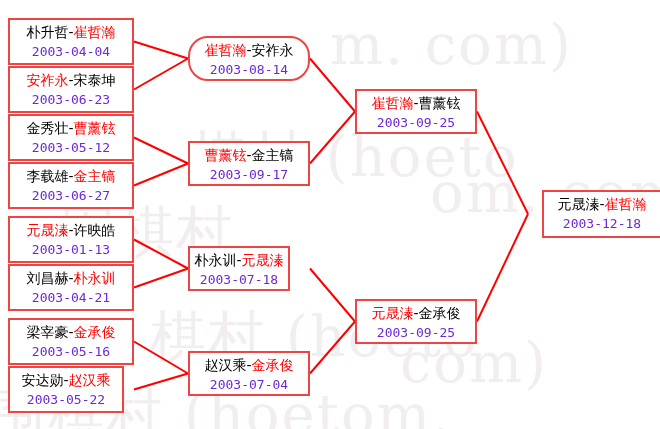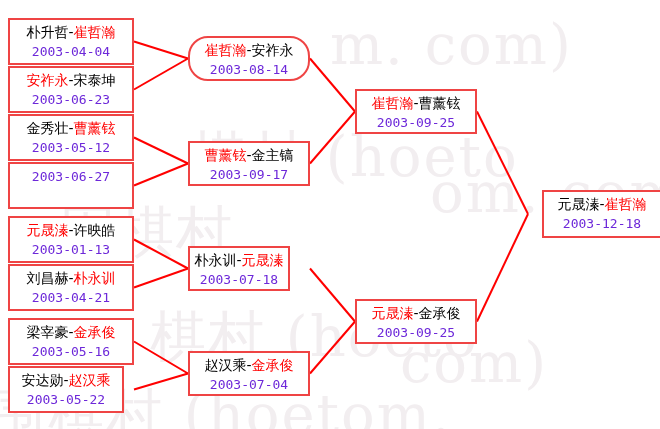--- a/index.html
+++ b/index.html
@@ -120,20 +120,21 @@
       </div>
       <div class="match-box" style="left: 8px; top: 66px; width: 126px; height: 47px;">
         <span class="match-line players"><span class="player winner">安祚永</span><span class="sep">-</span><span class="player">宋泰坤</span></span>
         <span class="match-line date">2003-06-23</span>
       </div>
       <div class="match-box" style="left: 8px; top: 114px; width: 126px; height: 47px;">
         <span class="match-line players"><span class="player">金秀壮</span><span class="sep">-</span><span class="player winner">曹薰铉</span></span>
         <span class="match-line date">2003-05-12</span>
       </div>
       <div class="match-box" style="left: 8px; top: 162px; width: 126px; height: 47px;">
+        <span class="match-line players"><span class="player">李载雄</span><span class="sep">-</span><span class="player winner">金主镐</span></span>
         <span class="match-line date">2003-06-27</span>
       </div>
       <div class="match-box" style="left: 8px; top: 216px; width: 126px; height: 47px;">
         <span class="match-line players"><span class="player winner">元晟溱</span><span class="sep">-</span><span class="player">许映皓</span></span>
         <span class="match-line date">2003-01-13</span>
       </div>
       <div class="match-box" style="left: 8px; top: 264px; width: 126px; height: 47px;">
         <span class="match-line players"><span class="player">刘昌赫</span><span class="sep">-</span><span class="player winner">朴永训</span></span>
         <span class="match-line date">2003-04-21</span>
       </div>

